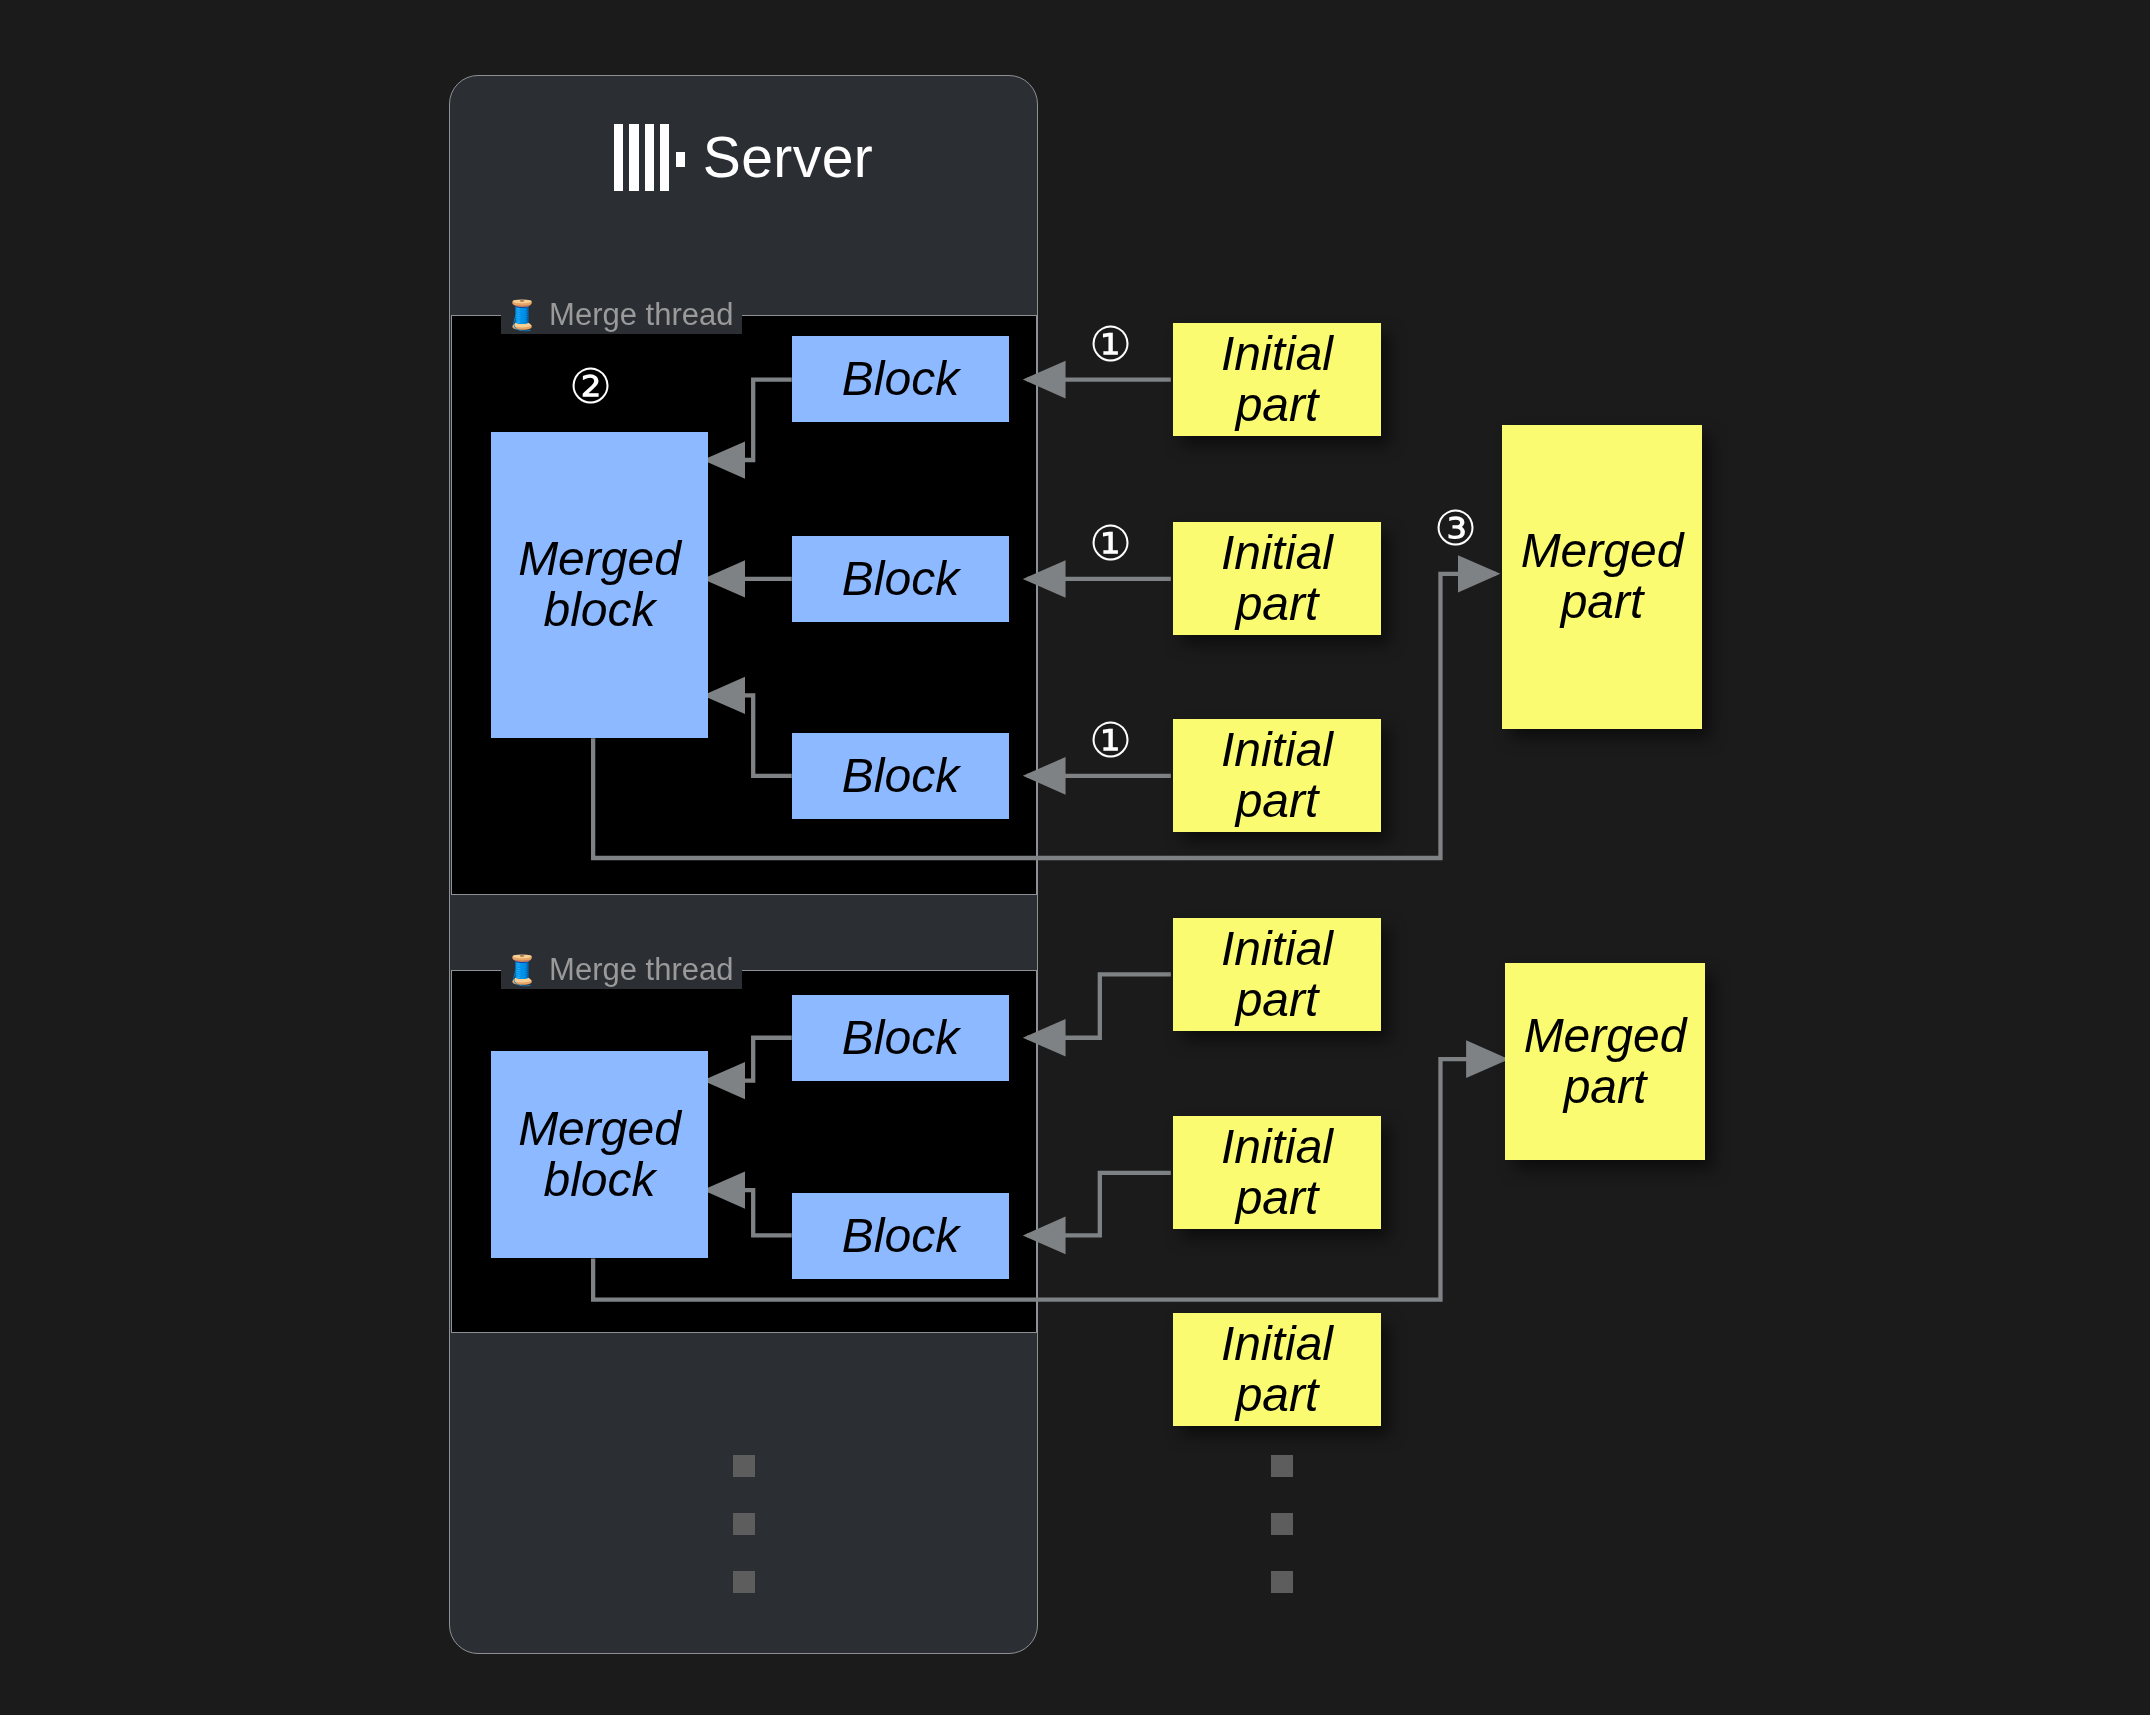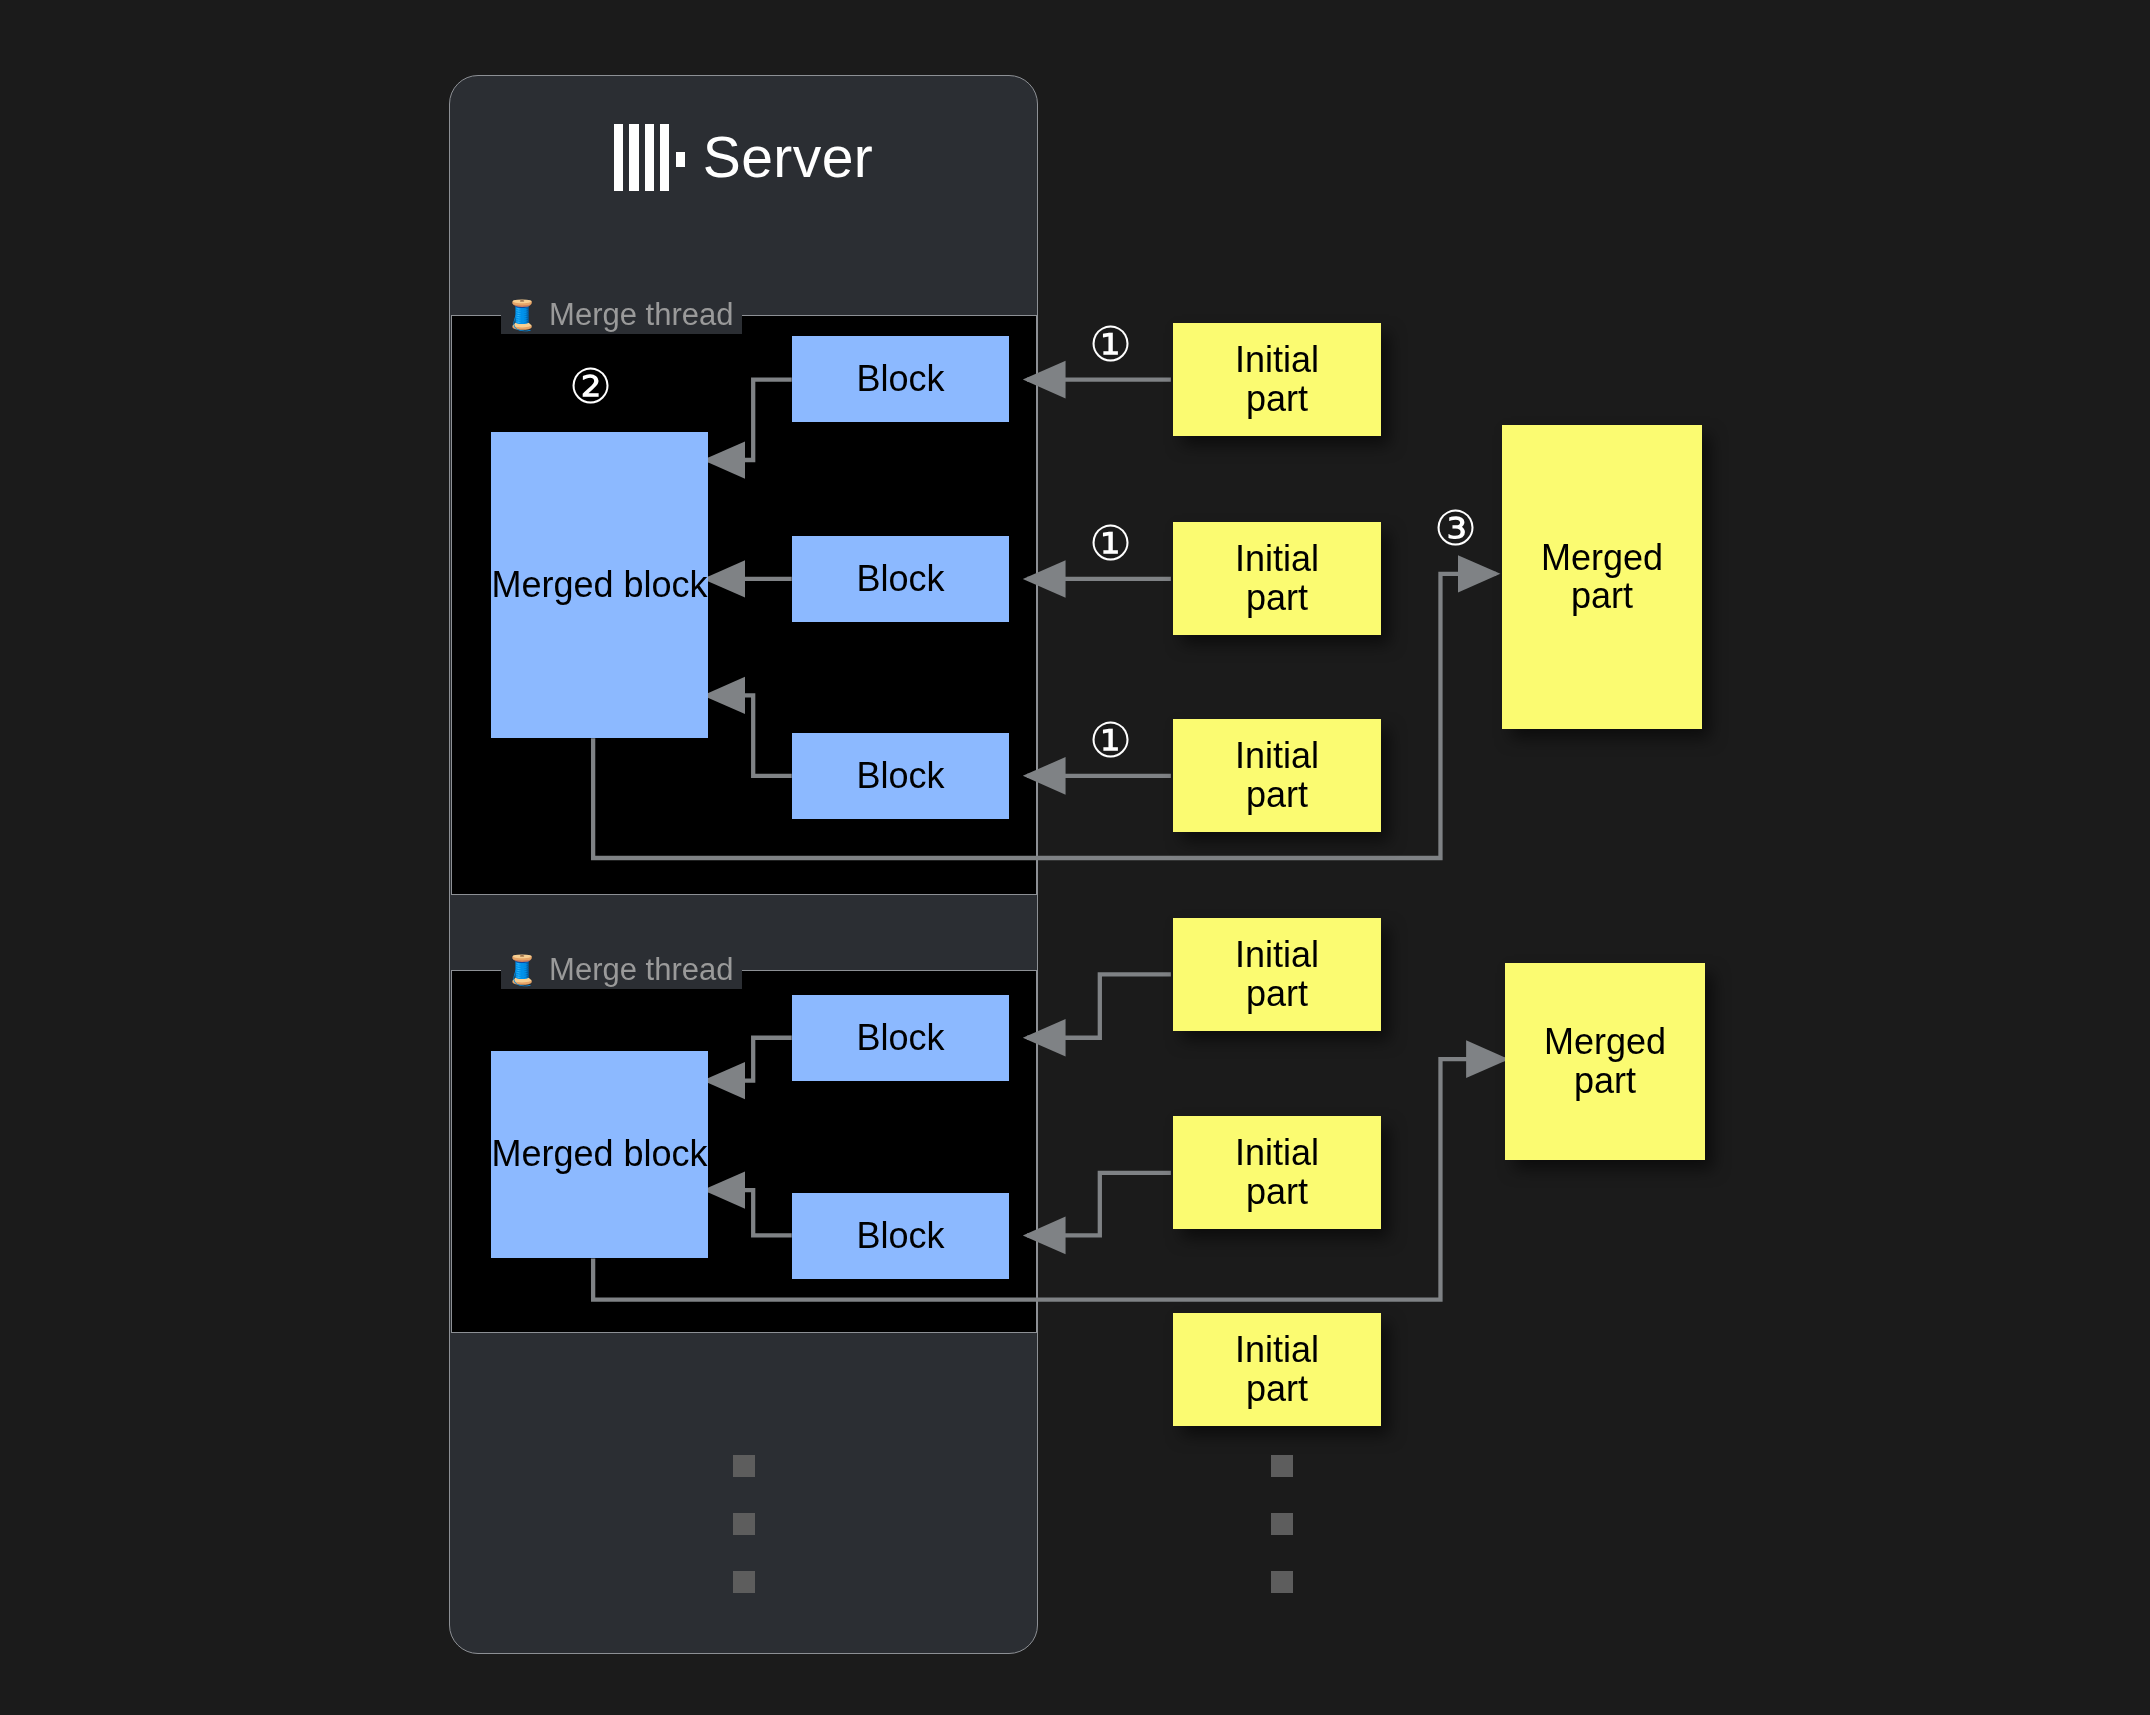--- a/index.html
+++ b/index.html
@@ -57,23 +57,24 @@
   #thread-label-1{left:501px;top:296px;}
   #thread-label-2{left:501px;top:951px;}
   .spool-icon{font-size:29px;line-height:1;}
 
   
   .nbox{
     position:absolute;
     display:flex;align-items:center;justify-content:center;
     text-align:center;
     color:#000;
-    font-size:36px;
+    font-size:48px;
     line-height:1.06;
     box-sizing:border-box;
+    font-style:italic;
   }
   .blue{background:#8cb9ff;}
   .yellow{background:#fbfb71;box-shadow:8.6px 10.3px 15.4px rgba(0,0,0,0.55);justify-content:center;}
 
   
   .step{
     position:absolute;
     color:#ffffff;
     font-size:48px;
     line-height:1;

